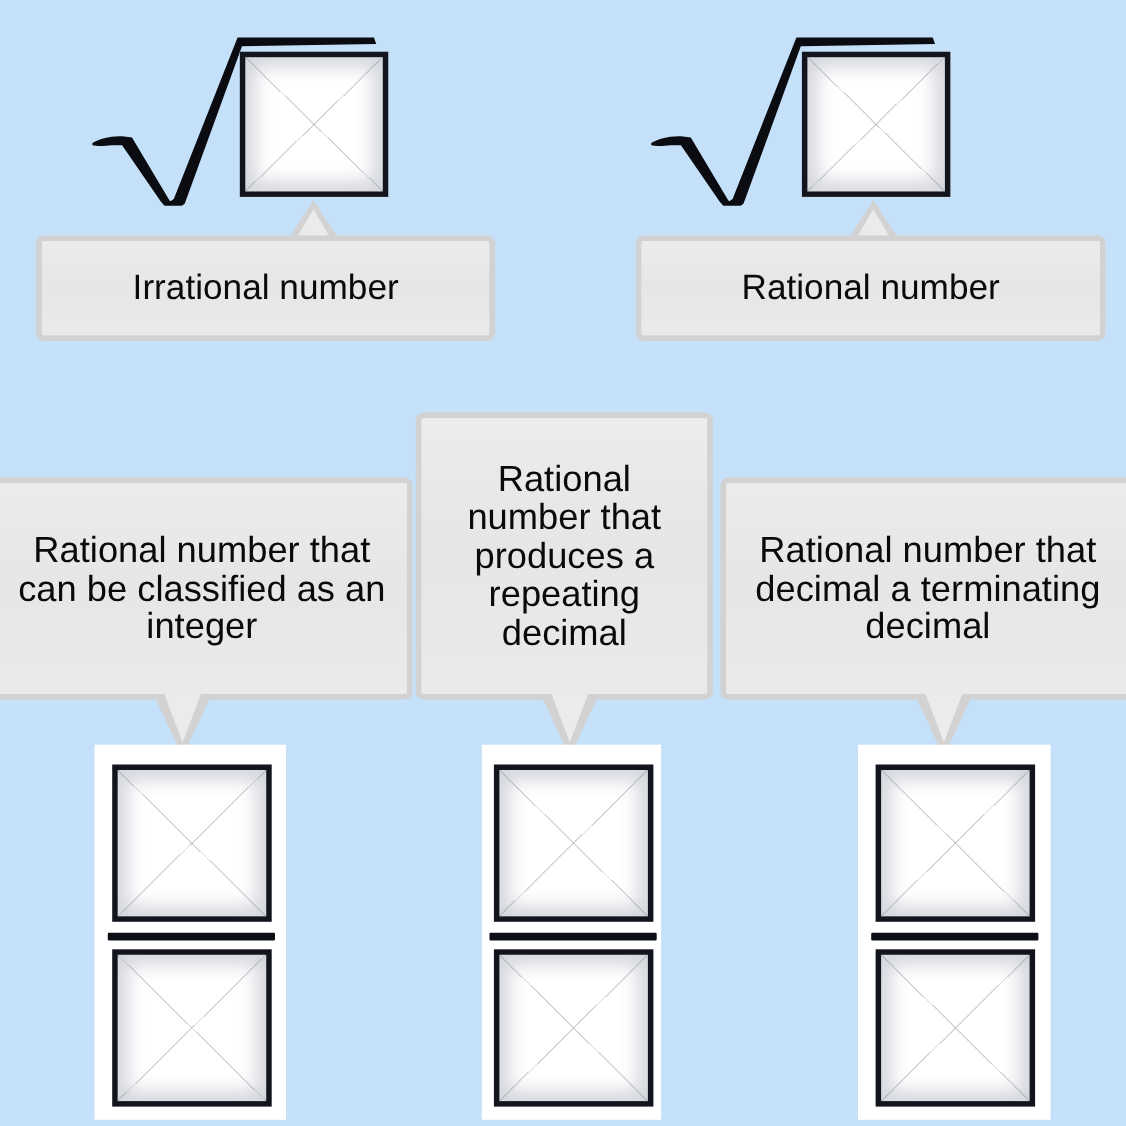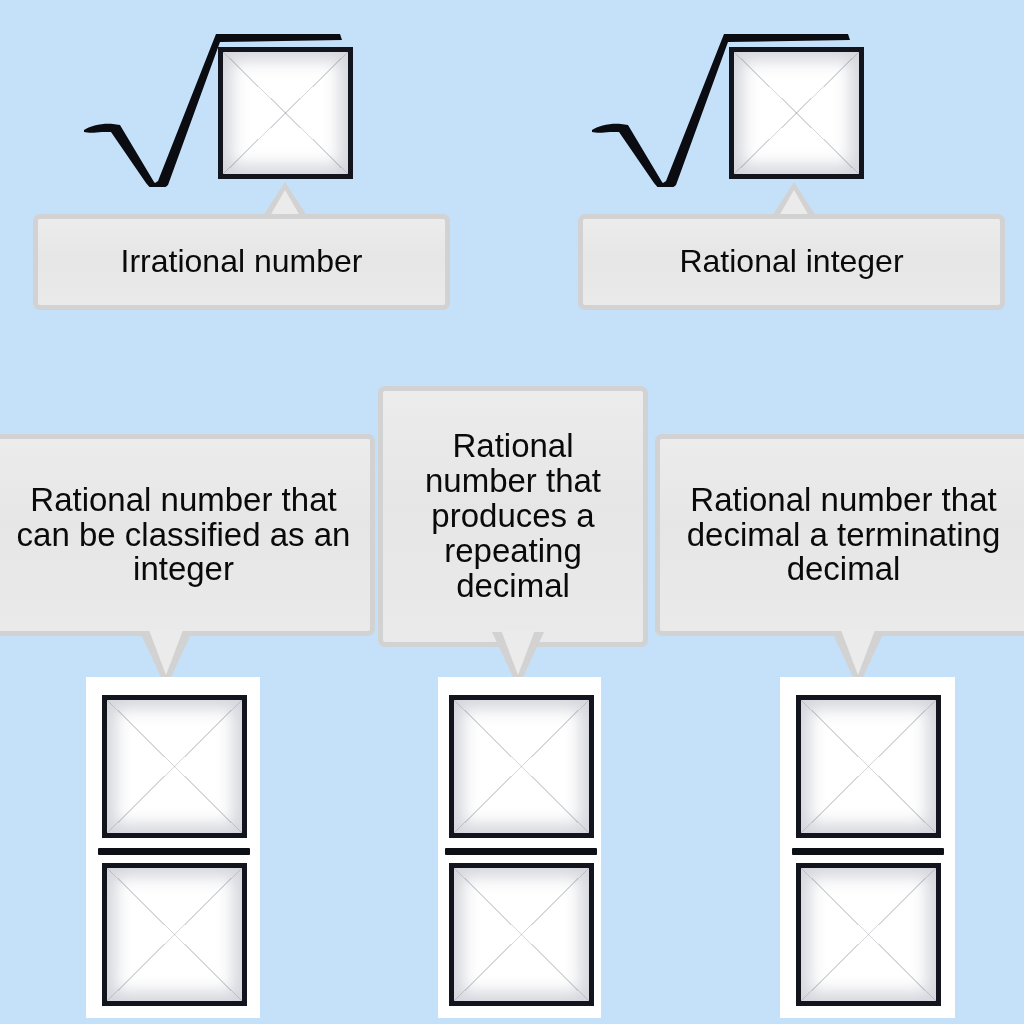--- a/index.html
+++ b/index.html
@@ -163,30 +163,30 @@
                L66 161 L31 110 L22 110 C14 111, 8 111, 4 110 Z" fill="#0b0c11"></path>
     </svg>
   </div>
 
   <div class="ph-box" style="left:729px; top:47px; width:135px; height:132px;"></div>
 
   <div class="tail-up" style="left:772px; top:182px;"></div>
   <div class="tail-up-in" style="left:779px; top:190px;"></div>
 
   <div class="bubble bubble-top" style="left:578px; top:214px; width:427px; height:96px;">
-    <span class="txt">Rational integer</span>
+    <span class="txt">Rational number</span>
   </div>
 
   <div class="bubble bubble-wide" style="left:-8px; top:434px; width:383px; height:202px;">
     <span class="txt">Rational number that can be classified as an integer</span>
   </div>
   <div class="tail-dn" style="left:140px; top:632px;"></div>
   <div class="tail-dn-in" style="left:149px; top:630px;"></div>
 
-  <div class="bubble bubble-narrow" style="left:378px; top:386px; width:270px; height:261px;">
+  <div class="bubble bubble-narrow" style="left:378px; top:375px; width:270px; height:261px;">
     <span class="txt">Rational number that produces a repeating decimal</span>
   </div>
   <div class="tail-dn" style="left:492px; top:632px;"></div>
   <div class="tail-dn-in" style="left:501px; top:630px;"></div>
 
   <div class="bubble bubble-wide" style="left:655px; top:434px; width:377px; height:202px;">
     <span class="txt">Rational number that decimal a terminating decimal</span>
   </div>
   <div class="tail-dn" style="left:832px; top:632px;"></div>
   <div class="tail-dn-in" style="left:841px; top:630px;"></div>

